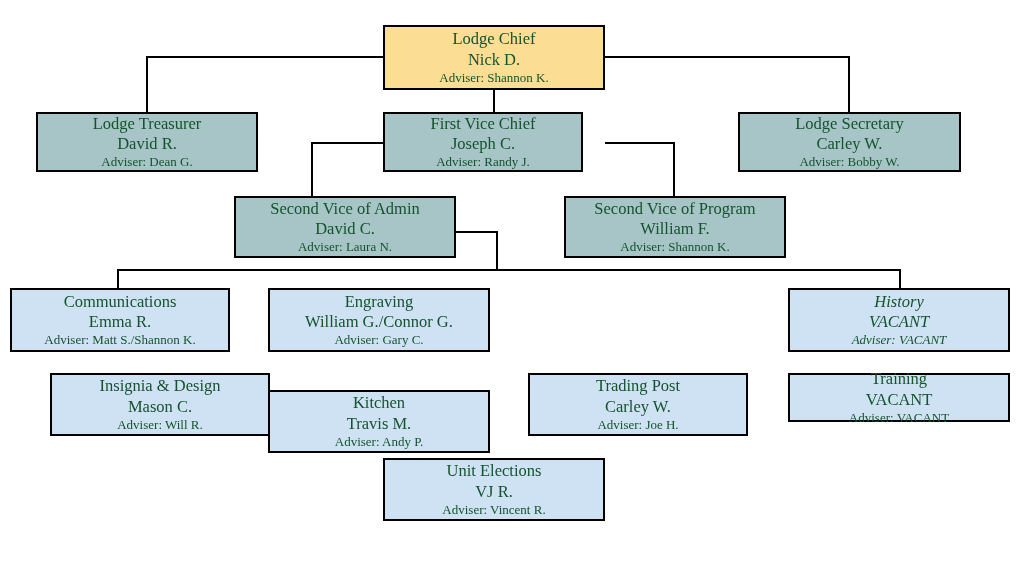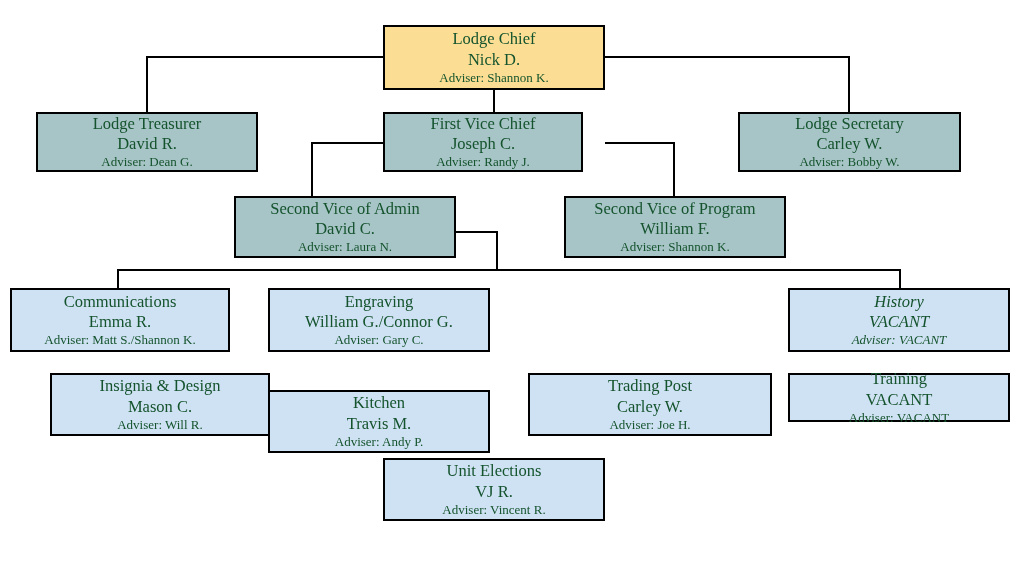--- a/index.html
+++ b/index.html
@@ -47,21 +47,21 @@
   #n-second-vice-admin  { left: 198px; top: 196px; width: 222px; height: 62px; margin-left: 36px; }
   #n-second-vice-program{ left: 564px; top: 196px; width: 222px; height: 62px; }
   
   #n-communications     { left: 10px;  top: 288px; width: 220px; height: 64px; }
   #n-engraving          { left: 268px; top: 288px; width: 222px; height: 64px; }
   #n-health-safety      { left: 528px; top: 288px; width: 220px; height: 64px; }
   #n-history            { left: 788px; top: 288px; width: 222px; height: 64px; font-style: italic; }
   
   #n-insignia-design    { left: 10px;  top: 373px; width: 220px; height: 63px; margin-left: 40px; }
   #n-kitchen            { left: 268px; top: 390px; width: 222px; height: 63px; }
-  #n-trading-post       { left: 528px; top: 373px; width: 244px; height: 63px; }
+  #n-trading-post       { left: 528px; top: 373px; width: 220px; height: 63px; }
   #n-training           { left: 788px; top: 373px; width: 222px; height: 49px; }
   
   #n-unit-elections     { left: 383px; top: 458px; width: 222px; height: 63px; }
 
   
   #l-chief-left-h  { left: 146px; top: 56px;  width: 237px; height: 2px; }
   #l-chief-left-v  { left: 146px; top: 56px;  width: 2px;   height: 56px; }
   #l-chief-right-h { left: 605px; top: 56px;  width: 245px; height: 2px; }
   #l-chief-right-v { left: 848px; top: 56px;  width: 2px;   height: 56px; }
   #l-chief-down-v  { left: 493px; top: 90px;  width: 2px;   height: 22px; }

